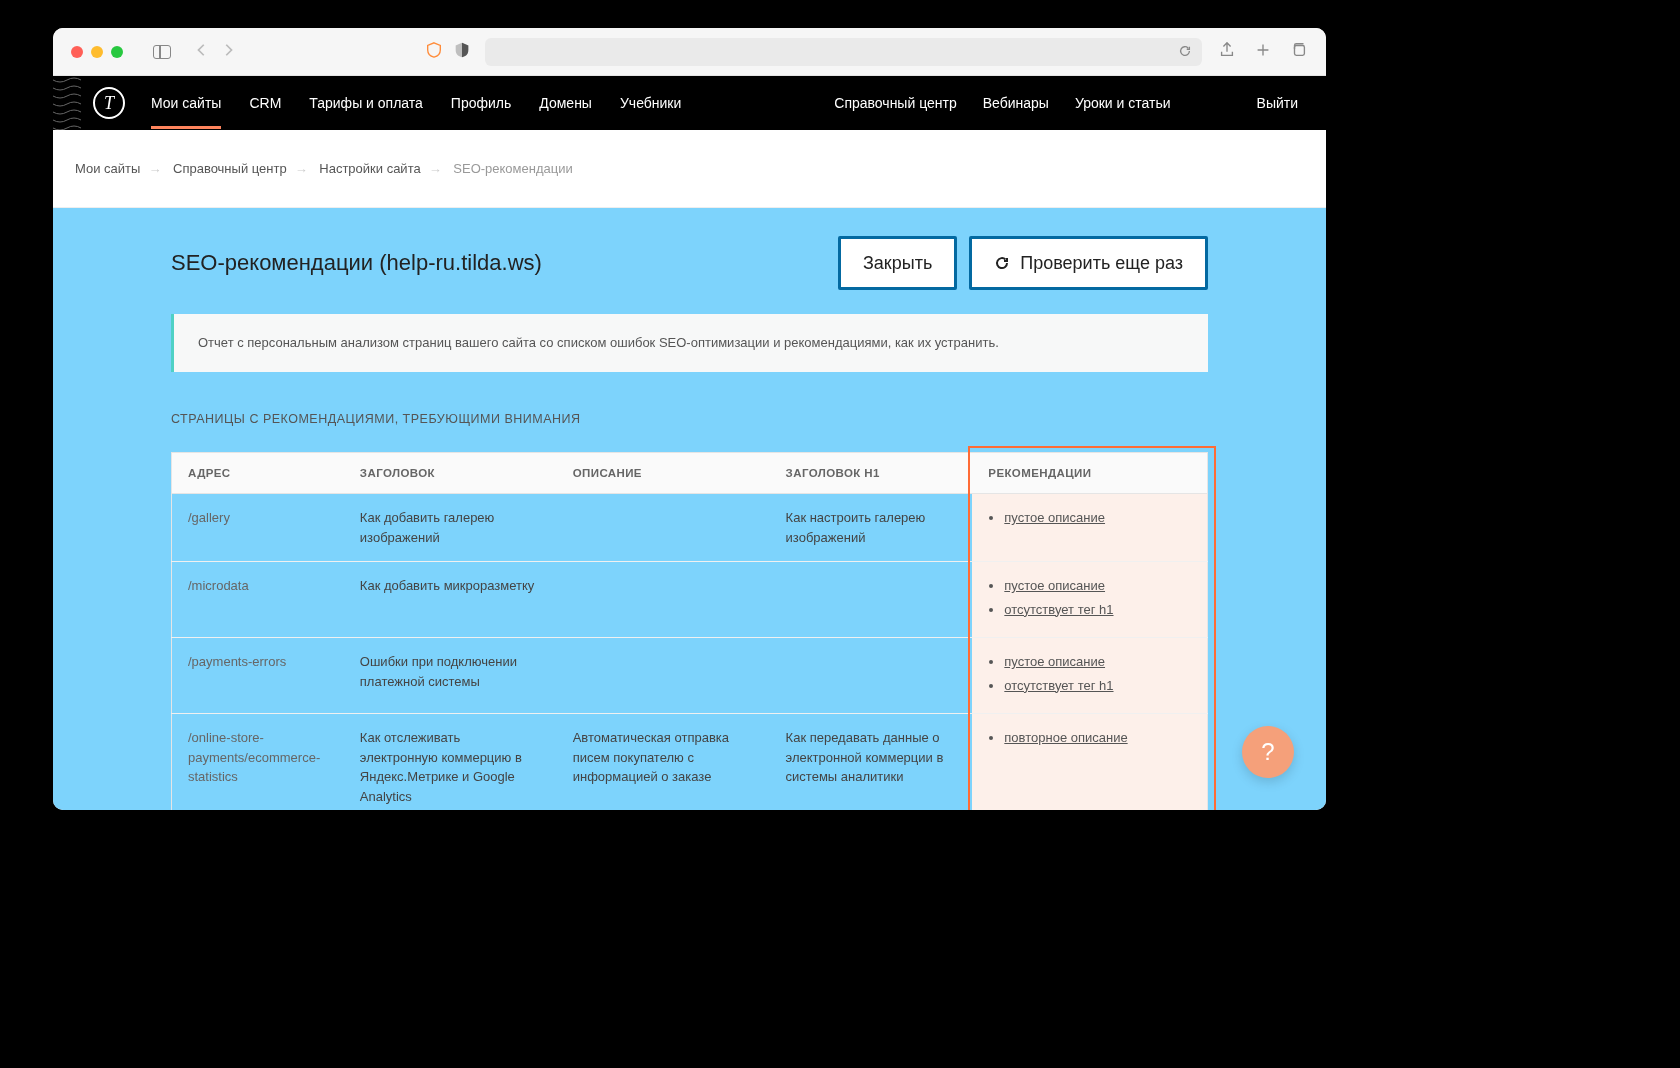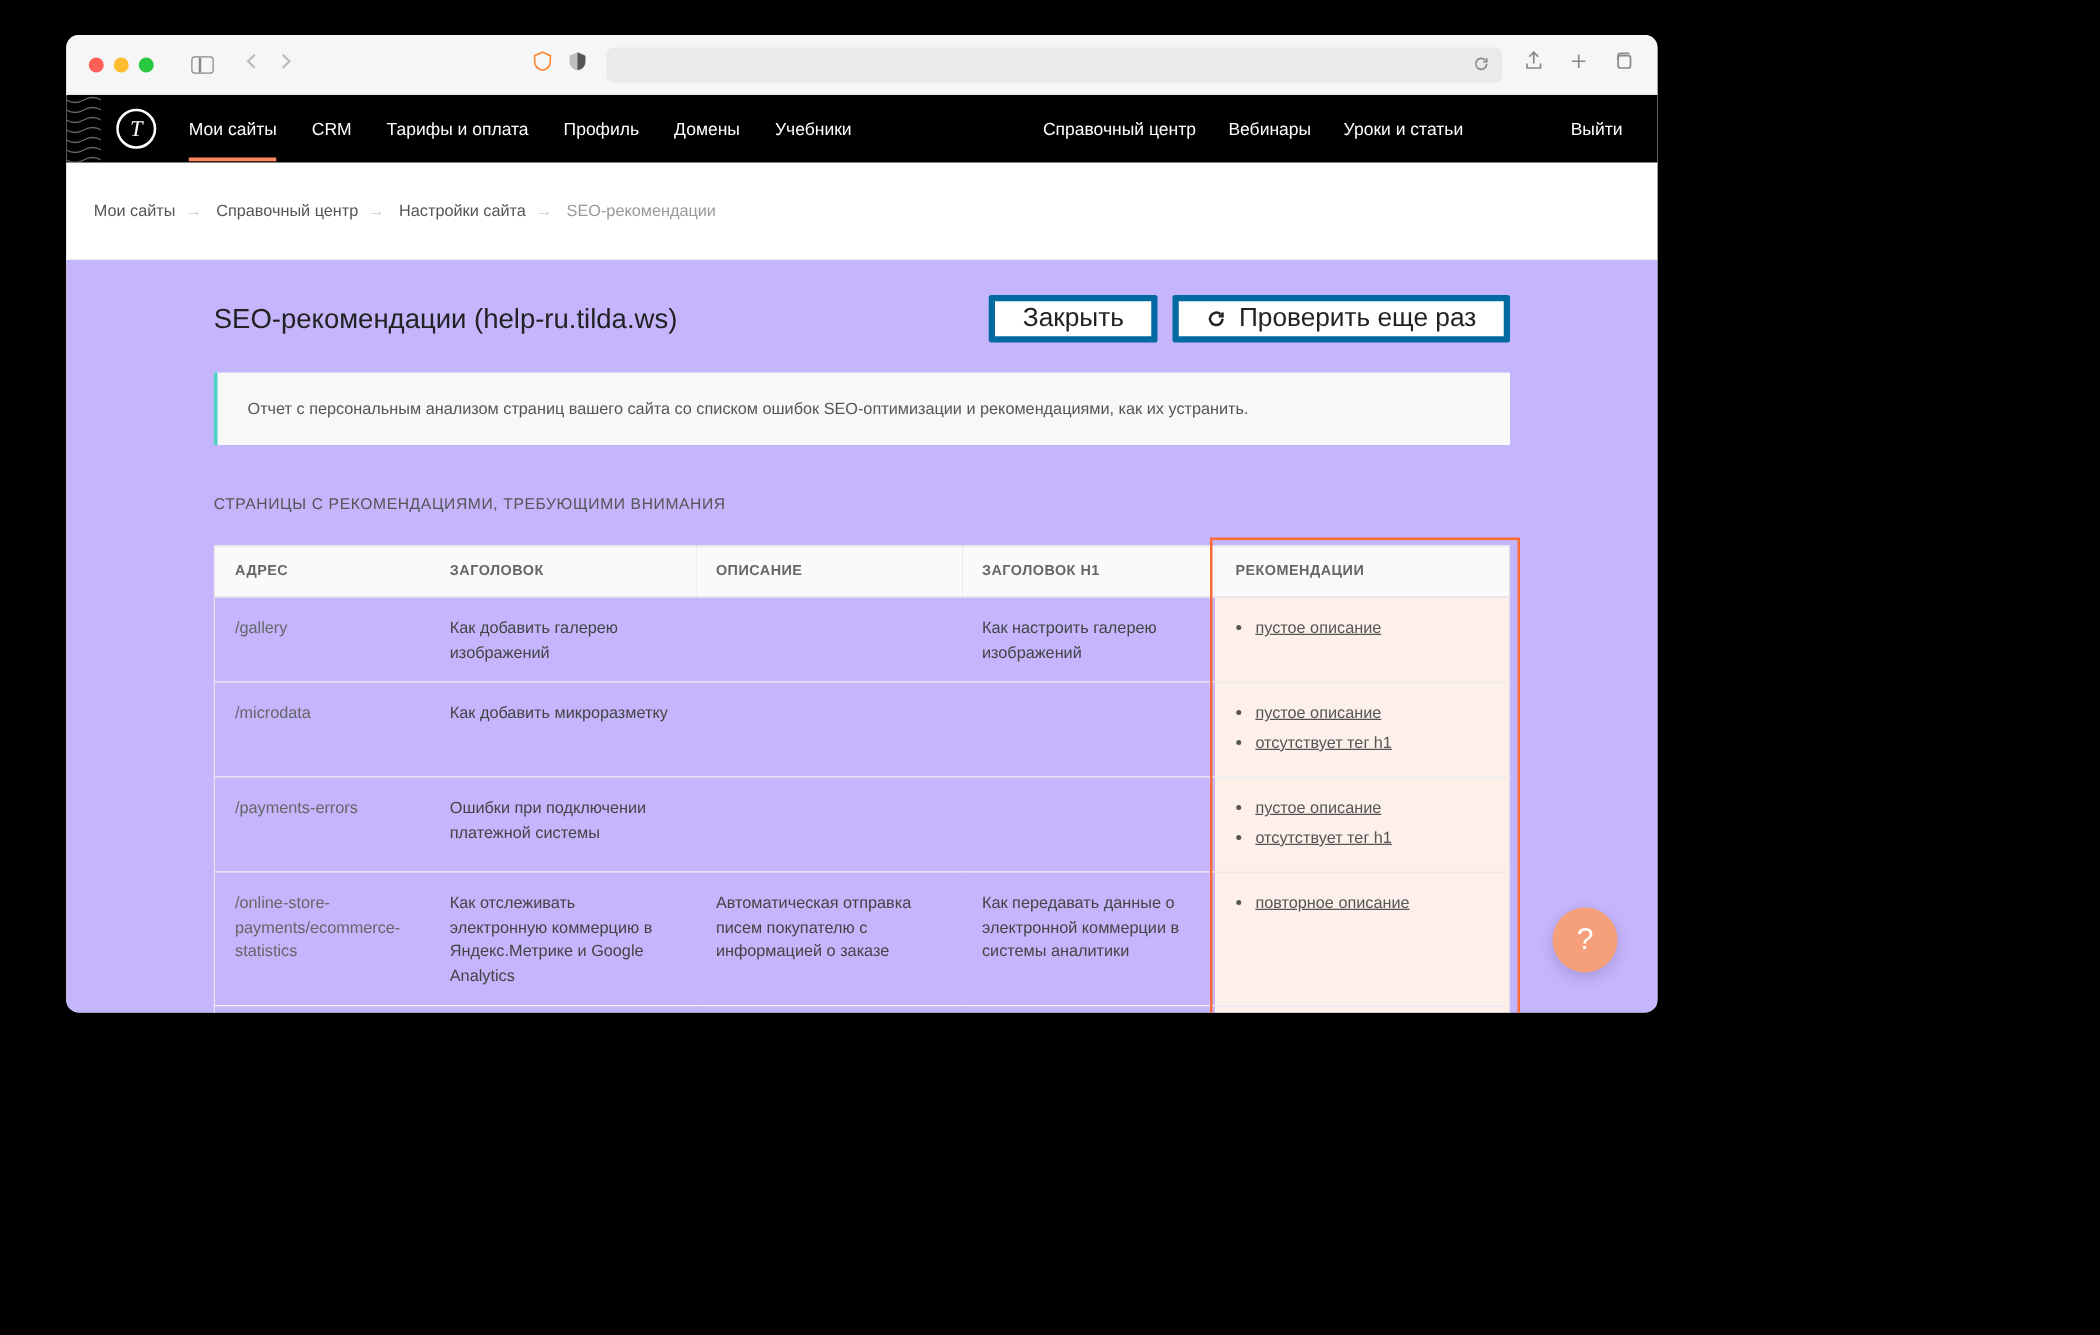--- a/index.html
+++ b/index.html
@@ -25,25 +25,25 @@
 .logo{width:32px;height:32px;border:2px solid #fff;border-radius:50%;display:flex;align-items:center;justify-content:center;margin-left:12px;font-size:18px;font-style:italic;font-family:Georgia,serif}
 .main-nav{display:flex;margin-left:26px;gap:28px;font-size:14px;font-weight:500}
 .main-nav .item{color:#fff;cursor:pointer;position:relative;padding:18px 0}
 .main-nav .item.active::after{content:"";position:absolute;bottom:0;left:0;right:0;height:3px;background:#ff855d}
 .right-nav{margin-left:auto;display:flex;gap:26px;font-size:14px;font-weight:500}
 .right-nav .item{color:#fff;cursor:pointer}
 .right-nav .logout{margin-left:60px}
 .breadcrumb{padding:31px 22px;font-size:13px;color:#999;border-bottom:1px solid #eee;background:#fff}
 .breadcrumb a{color:#555}
 .breadcrumb .sep{margin:0 8px;color:#ccc}
-.content{padding:28px 118px 0 118px;background:#c4b5fd;height:calc(100% - 128px);overflow-y:hidden}
+.content{padding:28px 118px 0 118px;background:#7dd3fc;height:calc(100% - 128px);overflow-y:hidden}
 .page-header{display:flex;align-items:center;margin-bottom:24px}
 .page-header h1{font-size:22px;font-weight:400;color:#222}
 .page-header .buttons{margin-left:auto;display:flex;gap:12px}
-.btn{height:38px;padding:0 22px;border:5px solid #0369a1;background:#fff;border-radius:2px;font-size:21px;cursor:pointer;display:inline-flex;align-items:center;gap:10px;color:#222}
+.btn{height:54px;padding:0 22px;border:3px solid #0369a1;background:#fff;border-radius:2px;font-size:18px;cursor:pointer;display:inline-flex;align-items:center;gap:10px;color:#222}
 .btn svg{width:16px;height:16px;stroke:#222;stroke-width:2;fill:none}
 .info-box{border-left:3px solid #4fd1c5;background:#f7f8f8;padding:18px 24px;font-size:13px;color:#555;line-height:1.7;margin-bottom:40px}
 .info-box a{color:#222;text-decoration:underline;font-weight:500}
 .info-box .ext-link{display:inline-block;width:10px;height:10px;margin-left:3px;vertical-align:baseline}
 .section-title{font-size:12.5px;font-weight:400;letter-spacing:.5px;color:#555;margin-bottom:26px}
 .table{width:100%;border-collapse:collapse;border:1px solid #e5e5e5;position:relative}
 .table th{background:#fafafa;text-align:left;padding:14px 16px;font-size:11.5px;font-weight:600;letter-spacing:.4px;color:#666;border-bottom:1px solid #e5e5e5}
 .table td{padding:14px 16px;font-size:13px;color:#444;vertical-align:top;border-bottom:1px solid #f0f0f0;line-height:1.5}
 .table td:first-child{color:#666}
 .rec-col{background:#fdf0ea}

